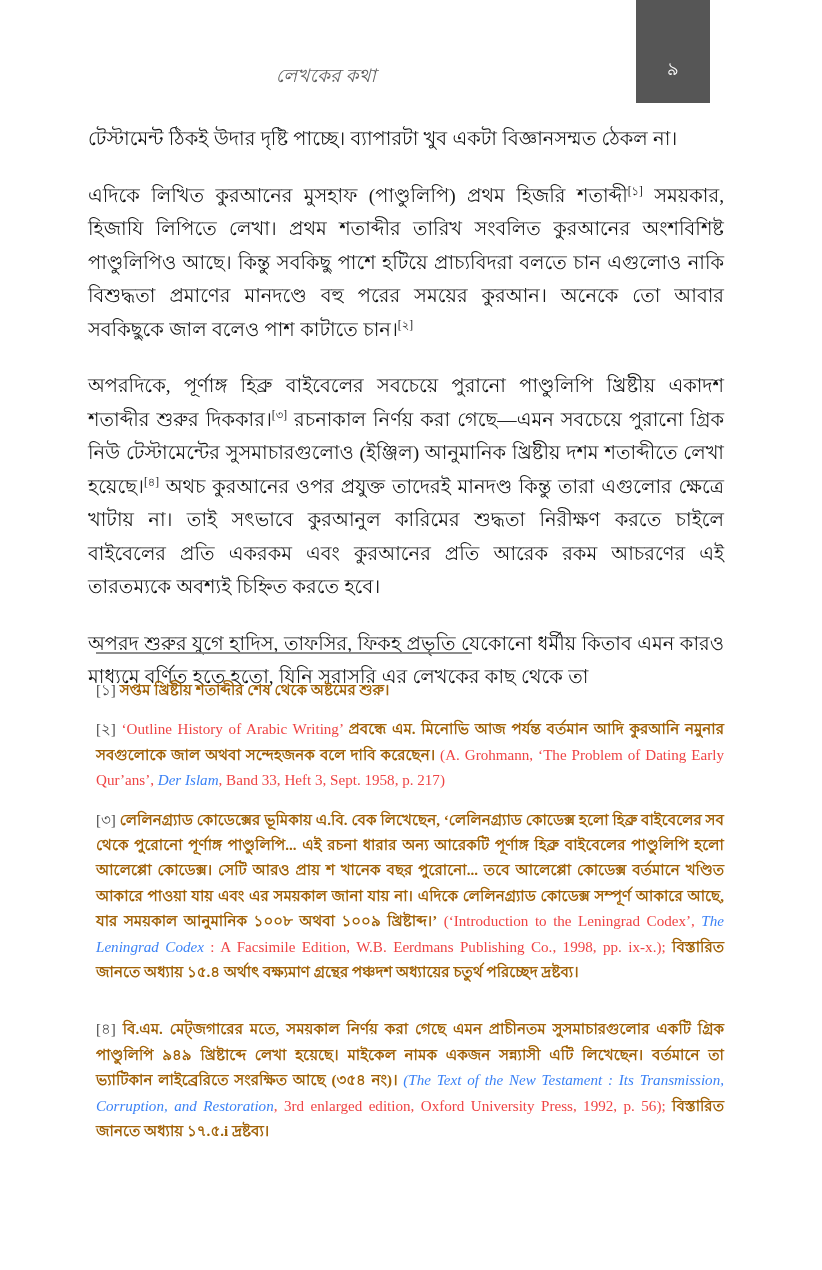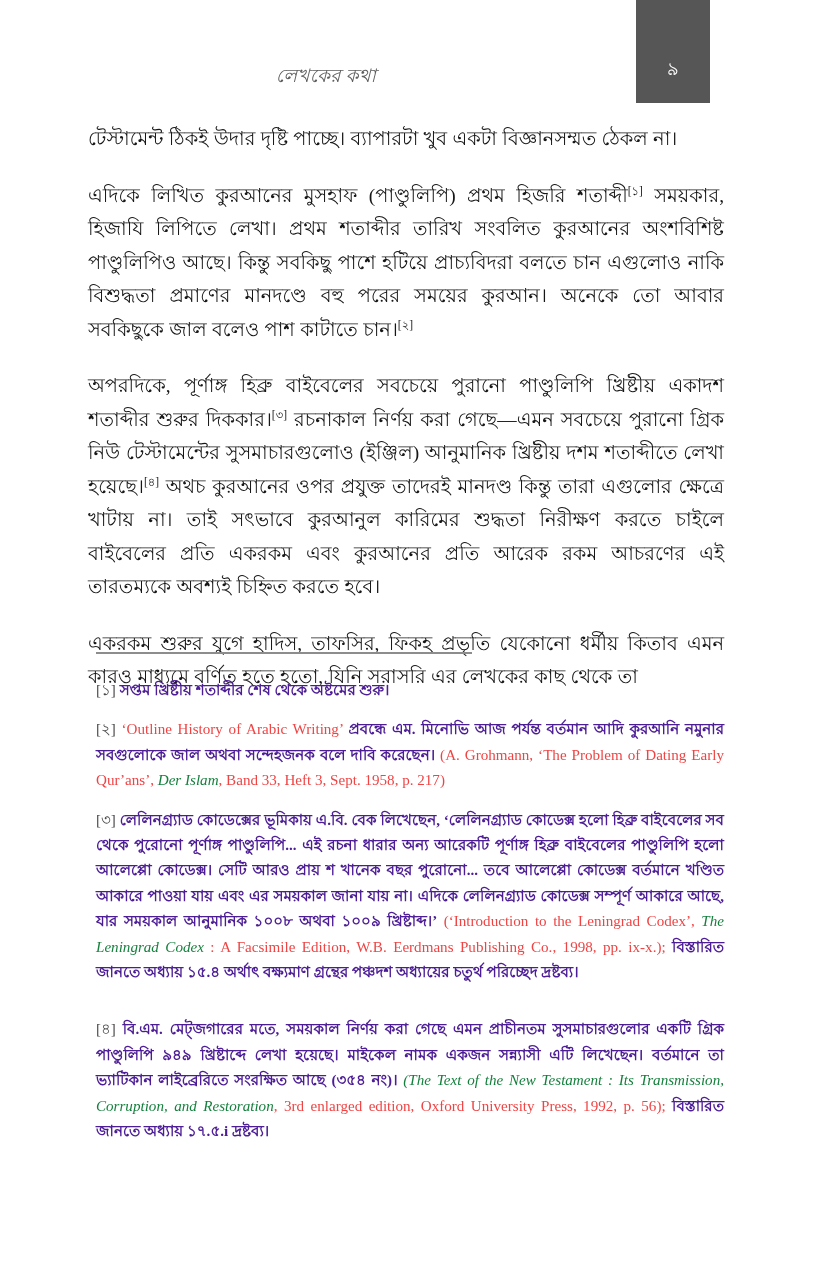--- a/index.html
+++ b/index.html
@@ -102,51 +102,51 @@
     padding-left: 8px;
   }
   p.footnote:last-child {
     margin-bottom: 0;
     margin-top: 32px;
   }
   .fn-marker {
     color: #4a4a4a;
   }
   .bn {
-    color: #4c1d95;
+    color: #a16207;
     font-weight: 600;
   }
   .latin {
     font-family: "Liberation Serif", "DejaVu Serif", serif;
     color: #ef4444;
   }
   .latin-italic {
     font-family: "Liberation Serif", "DejaVu Serif", serif;
     font-style: italic;
-    color: #15803d;
+    color: #3b82f6;
   }
 </style>
 </head>
 <body>
 
 <div class="page">
 
   <div class="page-number-block"></div>
   <div class="page-number">৯</div>
   <div class="running-head">লেখকের কথা</div>
 
   <div class="body-area">
 
     <p class="body-para"><span>টেস্টামেন্ট ঠিকই উদার দৃষ্টি পাচ্ছে। ব্যাপারটা খুব একটা বিজ্ঞানসম্মত ঠেকল না।</span></p>
 
     <p class="body-para"><span>এদিকে লিখিত কুরআনের মুসহাফ (পাণ্ডুলিপি) প্রথম হিজরি শতাব্দী</span><sup class="fn-ref">[১]</sup><span> সময়কার, হিজাযি লিপিতে লেখা। প্রথম শতাব্দীর তারিখ সংবলিত কুরআনের অংশবিশিষ্ট পাণ্ডুলিপিও আছে। কিন্তু সবকিছু পাশে হটিয়ে প্রাচ্যবিদরা বলতে চান এগুলোও নাকি বিশুদ্ধতা প্রমাণের মানদণ্ডে বহু পরের সময়ের কুরআন। অনেকে তো আবার সবকিছুকে জাল বলেও পাশ কাটাতে চান।</span><sup class="fn-ref">[২]</sup></p>
 
     <p class="body-para"><span>অপরদিকে, পূর্ণাঙ্গ হিব্রু বাইবেলের সবচেয়ে পুরানো পাণ্ডুলিপি খ্রিষ্টীয় একাদশ শতাব্দীর শুরুর দিককার।</span><sup class="fn-ref">[৩]</sup><span> রচনাকাল নির্ণয় করা গেছে—এমন সবচেয়ে পুরানো গ্রিক নিউ টেস্টামেন্টের সুসমাচারগুলোও (ইঞ্জিল) আনুমানিক খ্রিষ্টীয় দশম শতাব্দীতে লেখা হয়েছে।</span><sup class="fn-ref">[৪]</sup><span> অথচ কুরআনের ওপর প্রযুক্ত তাদেরই মানদণ্ড কিন্তু তারা এগুলোর ক্ষেত্রে খাটায় না। তাই সৎভাবে কুরআনুল কারিমের শুদ্ধতা নিরীক্ষণ করতে চাইলে বাইবেলের প্রতি একরকম এবং কুরআনের প্রতি আরেক রকম আচরণের এই তারতম্যকে অবশ্যই চিহ্নিত করতে হবে।</span></p>
 
-    <p class="body-para"><span>একরকম শুরুর যুগে হাদিস, তাফসির, ফিকহ প্রভৃতি যেকোনো ধর্মীয় কিতাব এমন কারও মাধ্যমে বর্ণিত হতে হতো, যিনি সরাসরি এর লেখকের কাছ থেকে তা</span></p>
+    <p class="body-para"><span>অপরদ শুরুর যুগে হাদিস, তাফসির, ফিকহ প্রভৃতি যেকোনো ধর্মীয় কিতাব এমন কারও মাধ্যমে বর্ণিত হতে হতো, যিনি সরাসরি এর লেখকের কাছ থেকে তা</span></p>
 
   </div>
 
   <div class="footnote-area">
     <div class="footnote-rule"></div>
     <div id="footnote-list">
         <p class="footnote"><span class="fn-marker">[১]</span><span class="bn"> সপ্তম খ্রিষ্টীয় শতাব্দীর শেষ থেকে অষ্টমের শুরু।</span></p>
         <p class="footnote"><span class="fn-marker">[২]</span><span class="latin"> ‘Outline History of Arabic Writing’ </span><span class="bn">প্রবন্ধে এম. মিনোভি আজ পর্যন্ত বর্তমান আদি কুরআনি নমুনার সবগুলোকে জাল অথবা সন্দেহজনক বলে দাবি করেছেন।</span><span class="latin"> (A. Grohmann, ‘The Problem of Dating Early Qur’ans’, </span><span class="latin-italic">Der Islam</span><span class="latin">, Band 33, Heft 3, Sept. 1958, p. 217)</span></p>
         <p class="footnote"><span class="fn-marker">[৩]</span><span class="bn"> লেলিনগ্র্যাড কোডেক্সের ভূমিকায় এ.বি. বেক লিখেছেন, ‘লেলিনগ্র্যাড কোডেক্স হলো হিব্রু বাইবেলের সব থেকে পুরোনো পূর্ণাঙ্গ পাণ্ডুলিপি... এই রচনা ধারার অন্য আরেকটি পূর্ণাঙ্গ হিব্রু বাইবেলের পাণ্ডুলিপি হলো আলেপ্পো কোডেক্স। সেটি আরও প্রায় শ খানেক বছর পুরোনো... তবে আলেপ্পো কোডেক্স বর্তমানে খণ্ডিত আকারে পাওয়া যায় এবং এর সময়কাল জানা যায় না। এদিকে লেলিনগ্র্যাড কোডেক্স সম্পূর্ণ আকারে আছে, যার সময়কাল আনুমানিক ১০০৮ অথবা ১০০৯ খ্রিষ্টাব্দ।’</span><span class="latin"> (‘Introduction to the Leningrad Codex’, </span><span class="latin-italic">The Leningrad Codex</span><span class="latin"> : A Facsimile Edition, W.B. Eerdmans Publishing Co., 1998, pp. ix-x.); </span><span class="bn">বিস্তারিত জানতে অধ্যায় ১৫.৪ অর্থাৎ বক্ষ্যমাণ গ্রন্থের পঞ্চদশ অধ্যায়ের চতুর্থ পরিচ্ছেদ দ্রষ্টব্য।</span></p>
         <p class="footnote"><span class="fn-marker">[৪]</span><span class="bn"> বি.এম. মেট্জগারের মতে, সময়কাল নির্ণয় করা গেছে এমন প্রাচীনতম সুসমাচারগুলোর একটি গ্রিক পাণ্ডুলিপি ৯৪৯ খ্রিষ্টাব্দে লেখা হয়েছে। মাইকেল নামক একজন সন্ন্যাসী এটি লিখেছেন। বর্তমানে তা ভ্যাটিকান লাইব্রেরিতে সংরক্ষিত আছে (৩৫৪ নং)। </span><span class="latin-italic">(The Text of the New Testament : Its Transmission, Corruption, and Restoration</span><span class="latin">, 3rd enlarged edition, Oxford University Press, 1992, p. 56); </span><span class="bn">বিস্তারিত জানতে অধ্যায় ১৭.৫.i দ্রষ্টব্য।</span></p>

